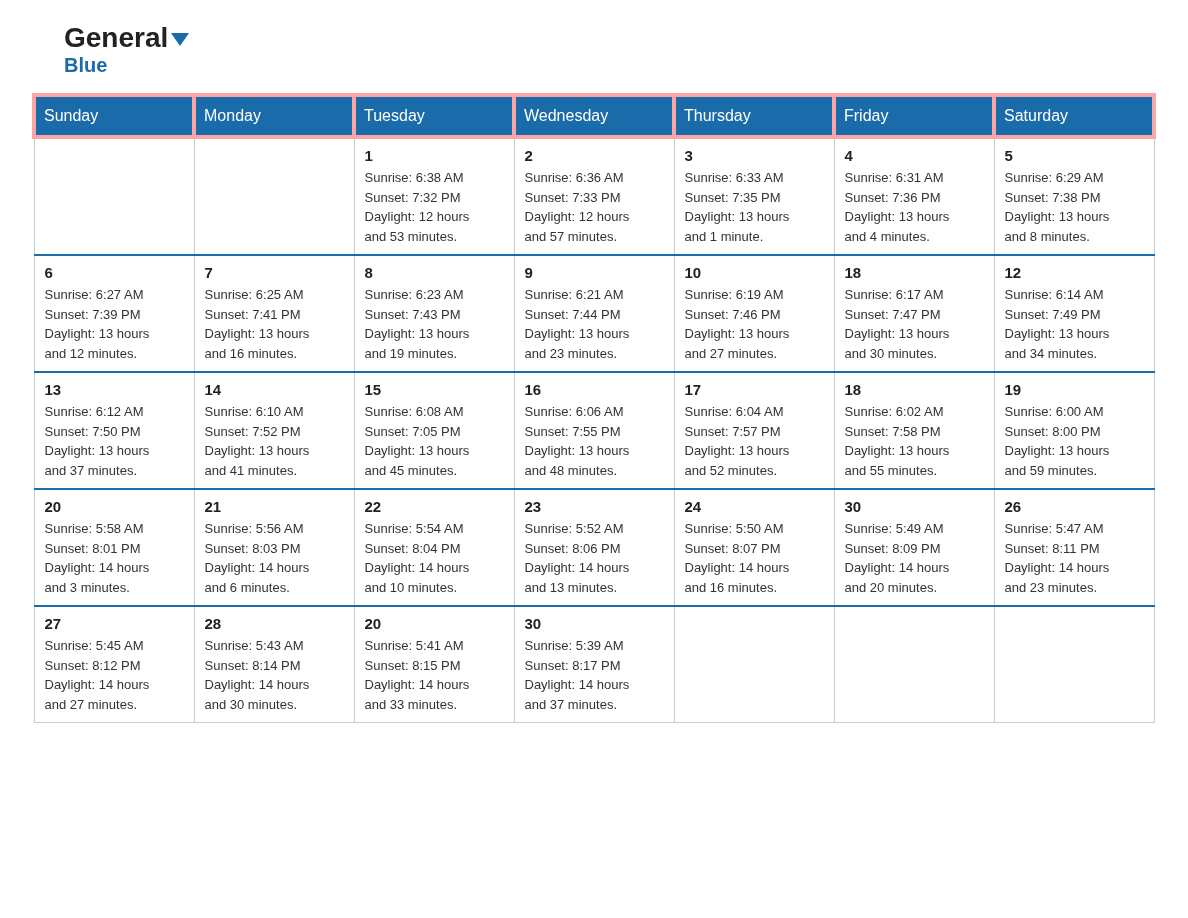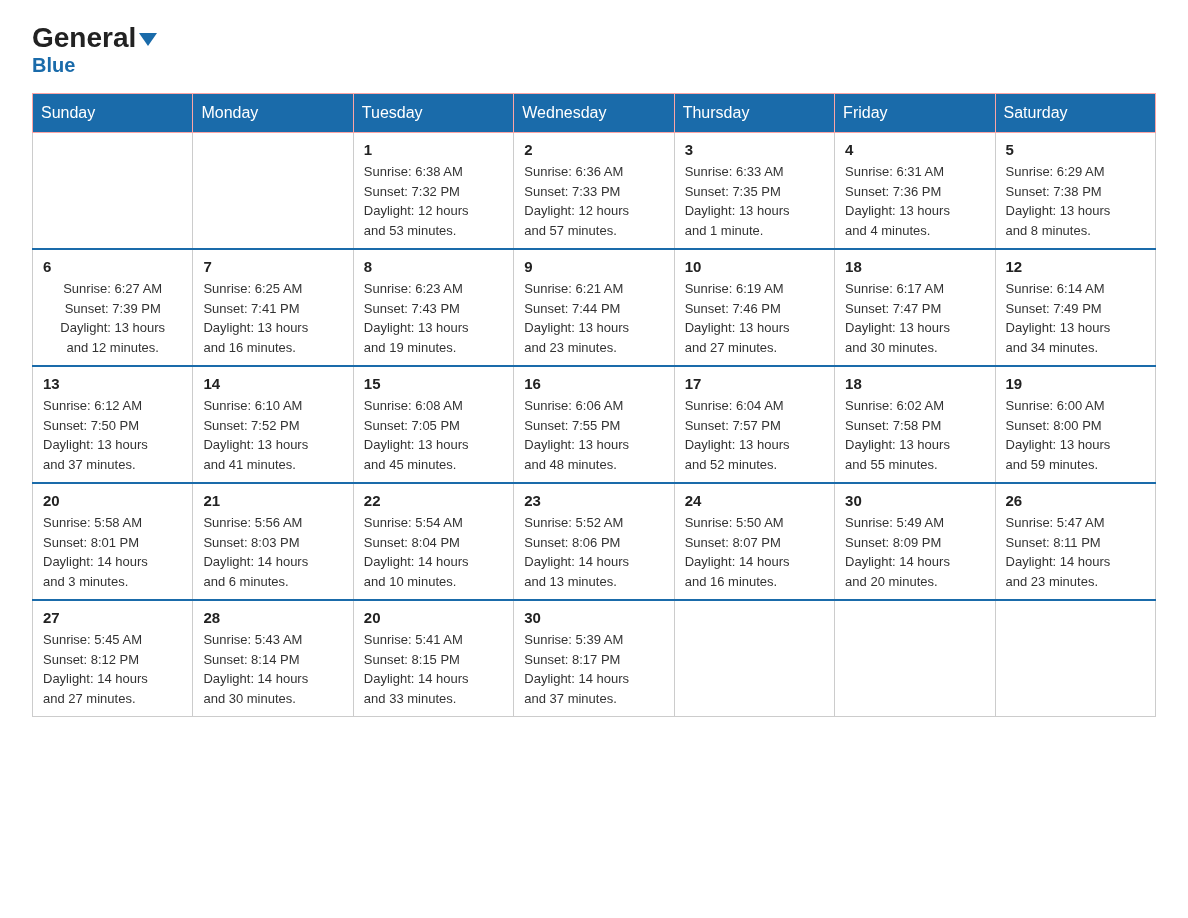--- a/index.html
+++ b/index.html
@@ -8,20 +8,21 @@
       background: #fff;
       padding: 24px 32px;
       width: 1188px;
       min-height: 918px;
     }
     .header {
       display: flex;
       justify-content: space-between;
       align-items: flex-start;
       margin-bottom: 8px;
+      margin-left: 32px;
     }
     .logo {
       display: flex;
       flex-direction: column;
       align-items: flex-start;
     }
     .logo-text {
       font-size: 28px;
       font-weight: bold;
       color: #222;
@@ -55,21 +56,21 @@
       border-collapse: collapse;
       margin-top: 16px;
     }
     .calendar th {
       background: #1a6baa;
       color: #fff;
       padding: 10px 8px;
       font-size: 16px;
       font-weight: normal;
       text-align: left;
-      border: 1px solid #fca5a5;
+      border: 4px solid #fca5a5;
     }
     .calendar td {
       vertical-align: top;
       padding: 8px 10px;
       border: 1px solid #ccc;
       width: 14.28%;
       min-height: 100px;
       font-size: 13px;
       color: #333;
     }
@@ -152,21 +153,21 @@
           <span class="day-num">5</span>
           <div class="day-info" style="white-space: pre-line;">Sunrise: 6:29 AM
 Sunset: 7:38 PM
 Daylight: 13 hours
 and 8 minutes.</div>
         </td>
       </tr>
       <tr class="row-border">
         <td>
           <span class="day-num">6</span>
-          <div class="day-info" style="white-space: pre-line; text-align: center;">Sunrise: 6:27 AM
+          <div class="day-info" style="white-space: pre-line;">Sunrise: 6:27 AM
 Sunset: 7:39 PM
 Daylight: 13 hours
 and 12 minutes.</div>
         </td>
         <td>
           <span class="day-num">7</span>
           <div class="day-info" style="white-space: pre-line;">Sunrise: 6:25 AM
 Sunset: 7:41 PM
 Daylight: 13 hours
 and 16 minutes.</div>

